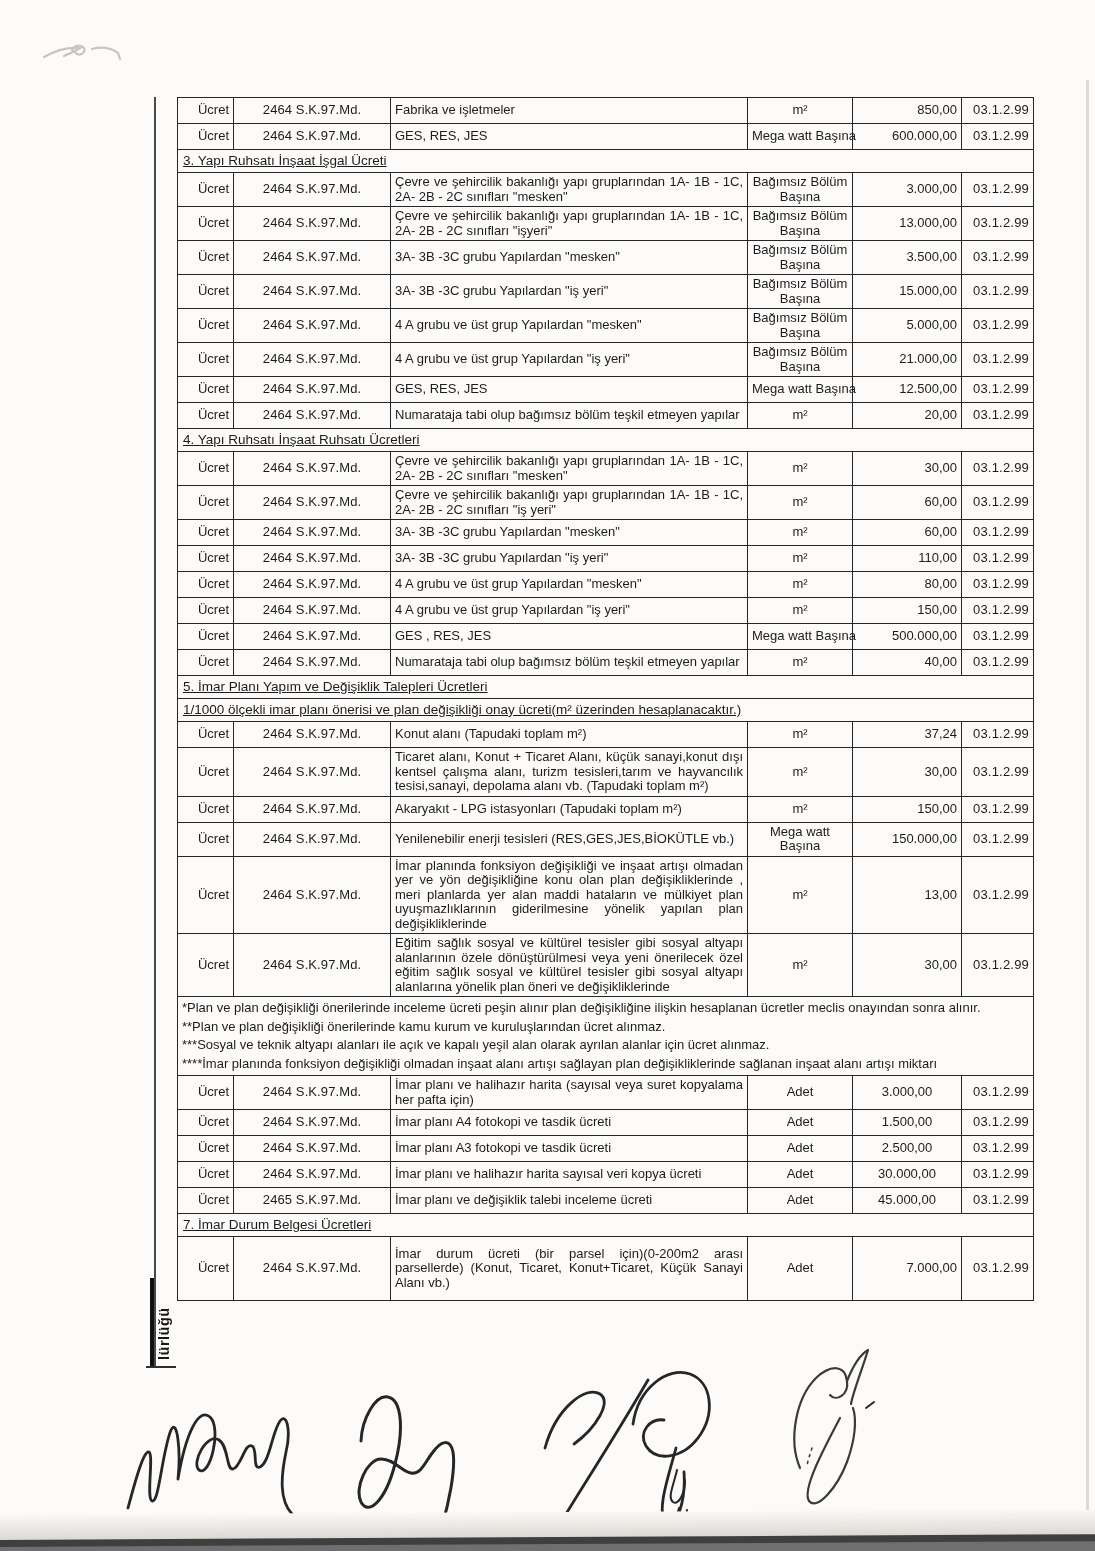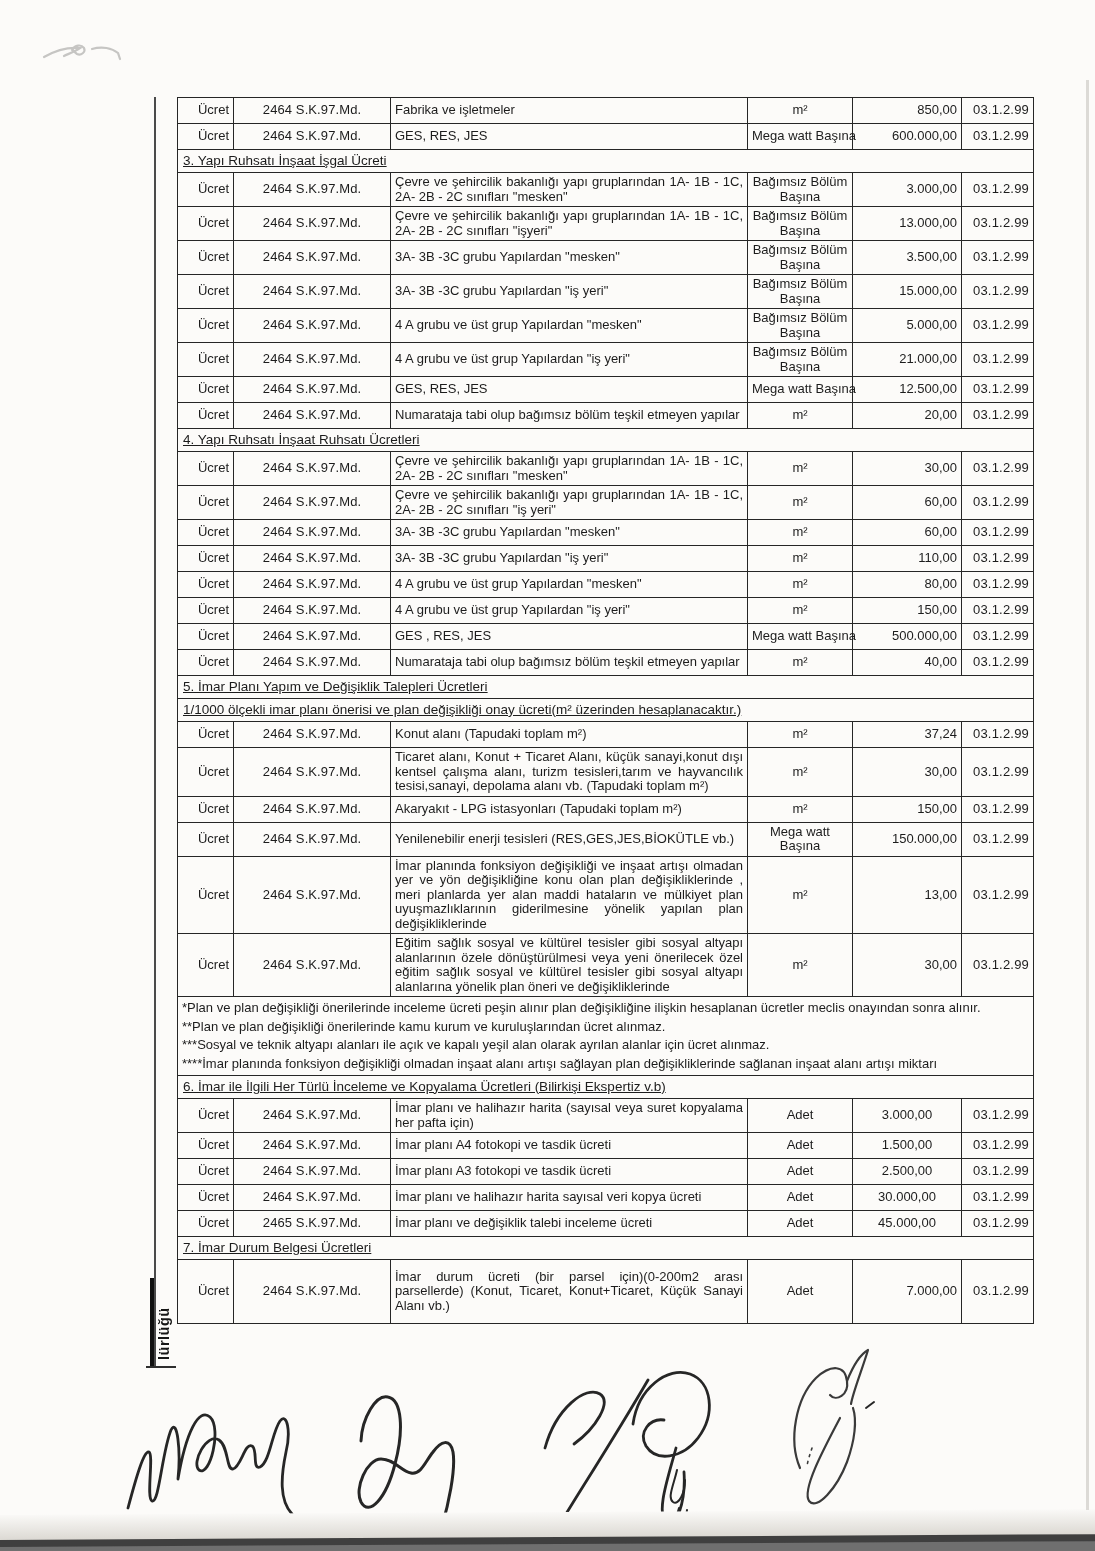--- a/index.html
+++ b/index.html
@@ -278,23 +278,20 @@
           <td class="c-date">03.1.2.99</td>
         </tr>
         <tr class="footnote-row">
           <td colspan="6" class="footnote-cell">
             <div class="footnote-line">*Plan ve plan değişikliği önerilerinde inceleme ücreti peşin alınır plan değişikliğine ilişkin hesaplanan ücretler meclis onayından sonra alınır.</div>
             <div class="footnote-line">**Plan ve plan değişikliği önerilerinde kamu kurum ve kuruluşlarından ücret alınmaz.</div>
             <div class="footnote-line">***Sosyal ve teknik altyapı alanları ile açık ve kapalı yeşil alan olarak ayrılan alanlar için ücret alınmaz.</div>
             <div class="footnote-line">****İmar planında fonksiyon değişikliği olmadan inşaat alanı artışı sağlayan plan değişikliklerinde sağlanan inşaat alanı artışı miktarı</div>
           </td>
         </tr>
-        <tr class="section-row">
-          <td colspan="6">6. İmar ile İlgili Her Türlü İnceleme ve Kopyalama Ücretleri (Bilirkişi Ekspertiz v.b)</td>
-        </tr>
         <tr class="fee-row">
           <td class="c-label">Ücret</td>
           <td class="c-law">2464 S.K.97.Md.</td>
           <td class="c-desc">İmar planı ve halihazır harita (sayısal veya suret kopyalama her pafta için)</td>
           <td class="c-unit">Adet</td>
           <td class="c-amount amt-center">3.000,00</td>
           <td class="c-date">03.1.2.99</td>
         </tr>
         <tr class="fee-row">
           <td class="c-label">Ücret</td>

